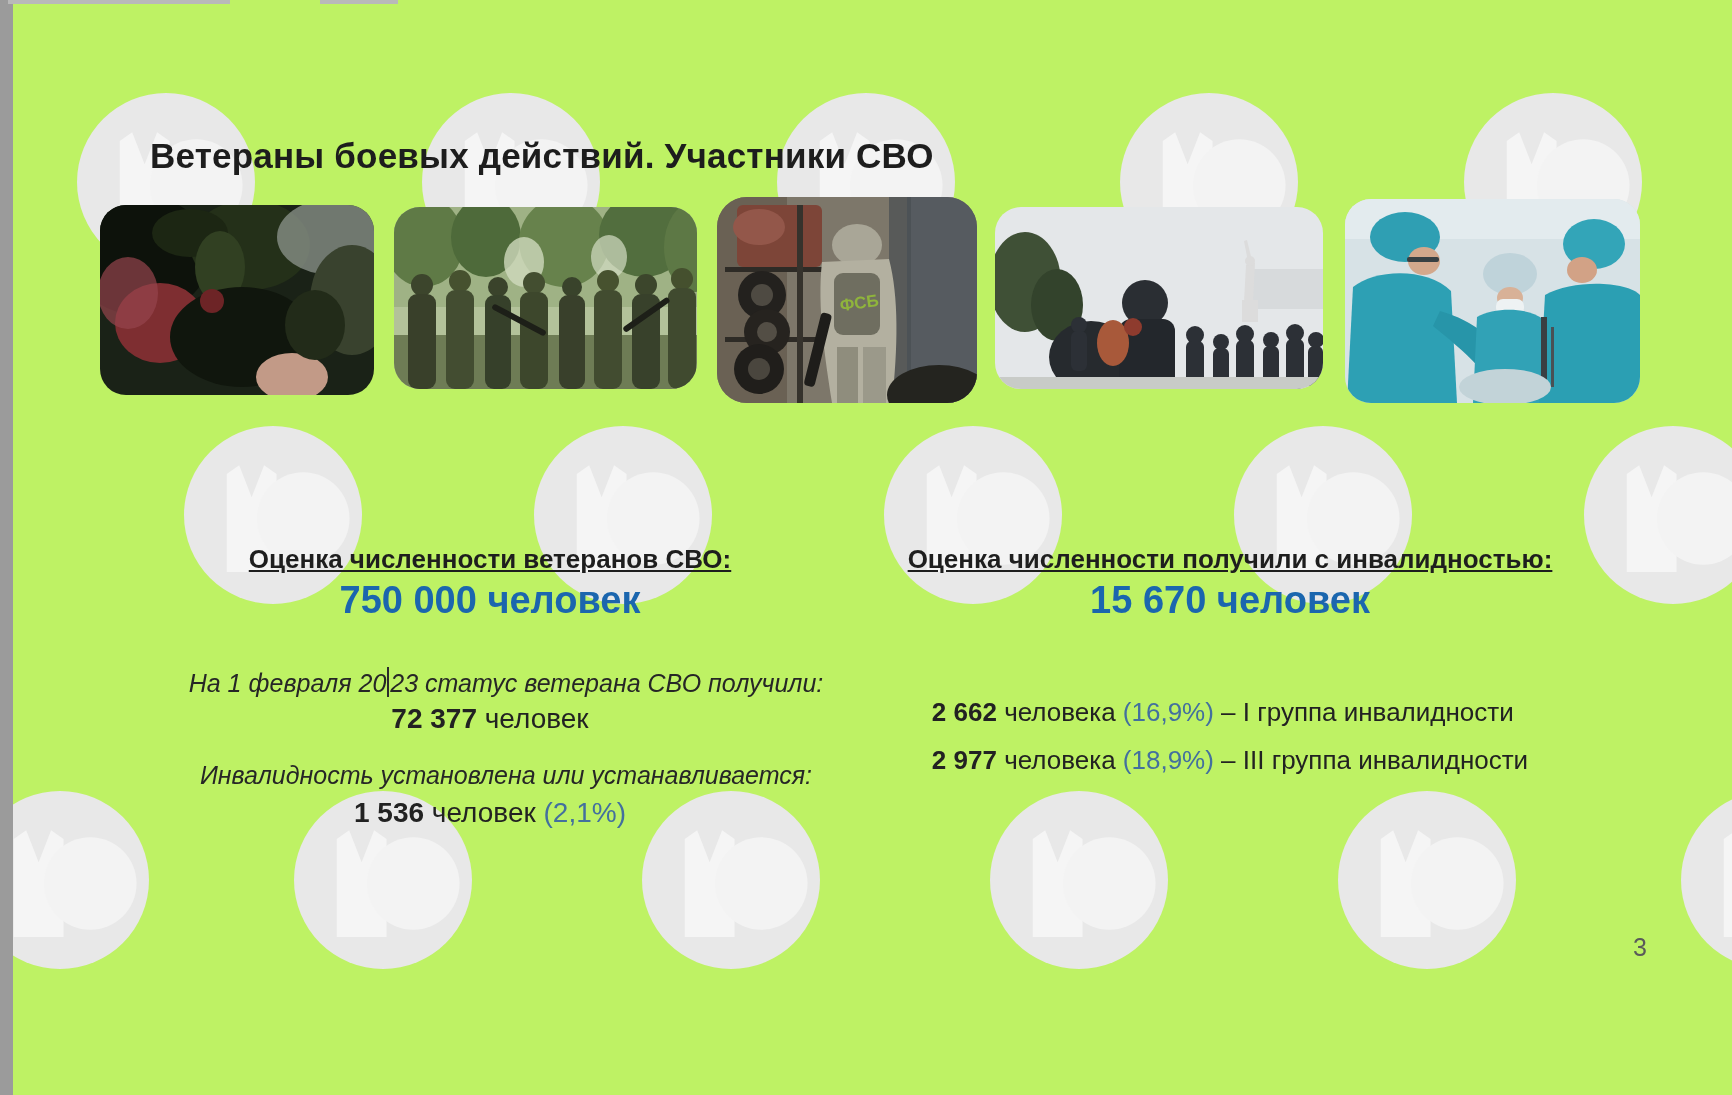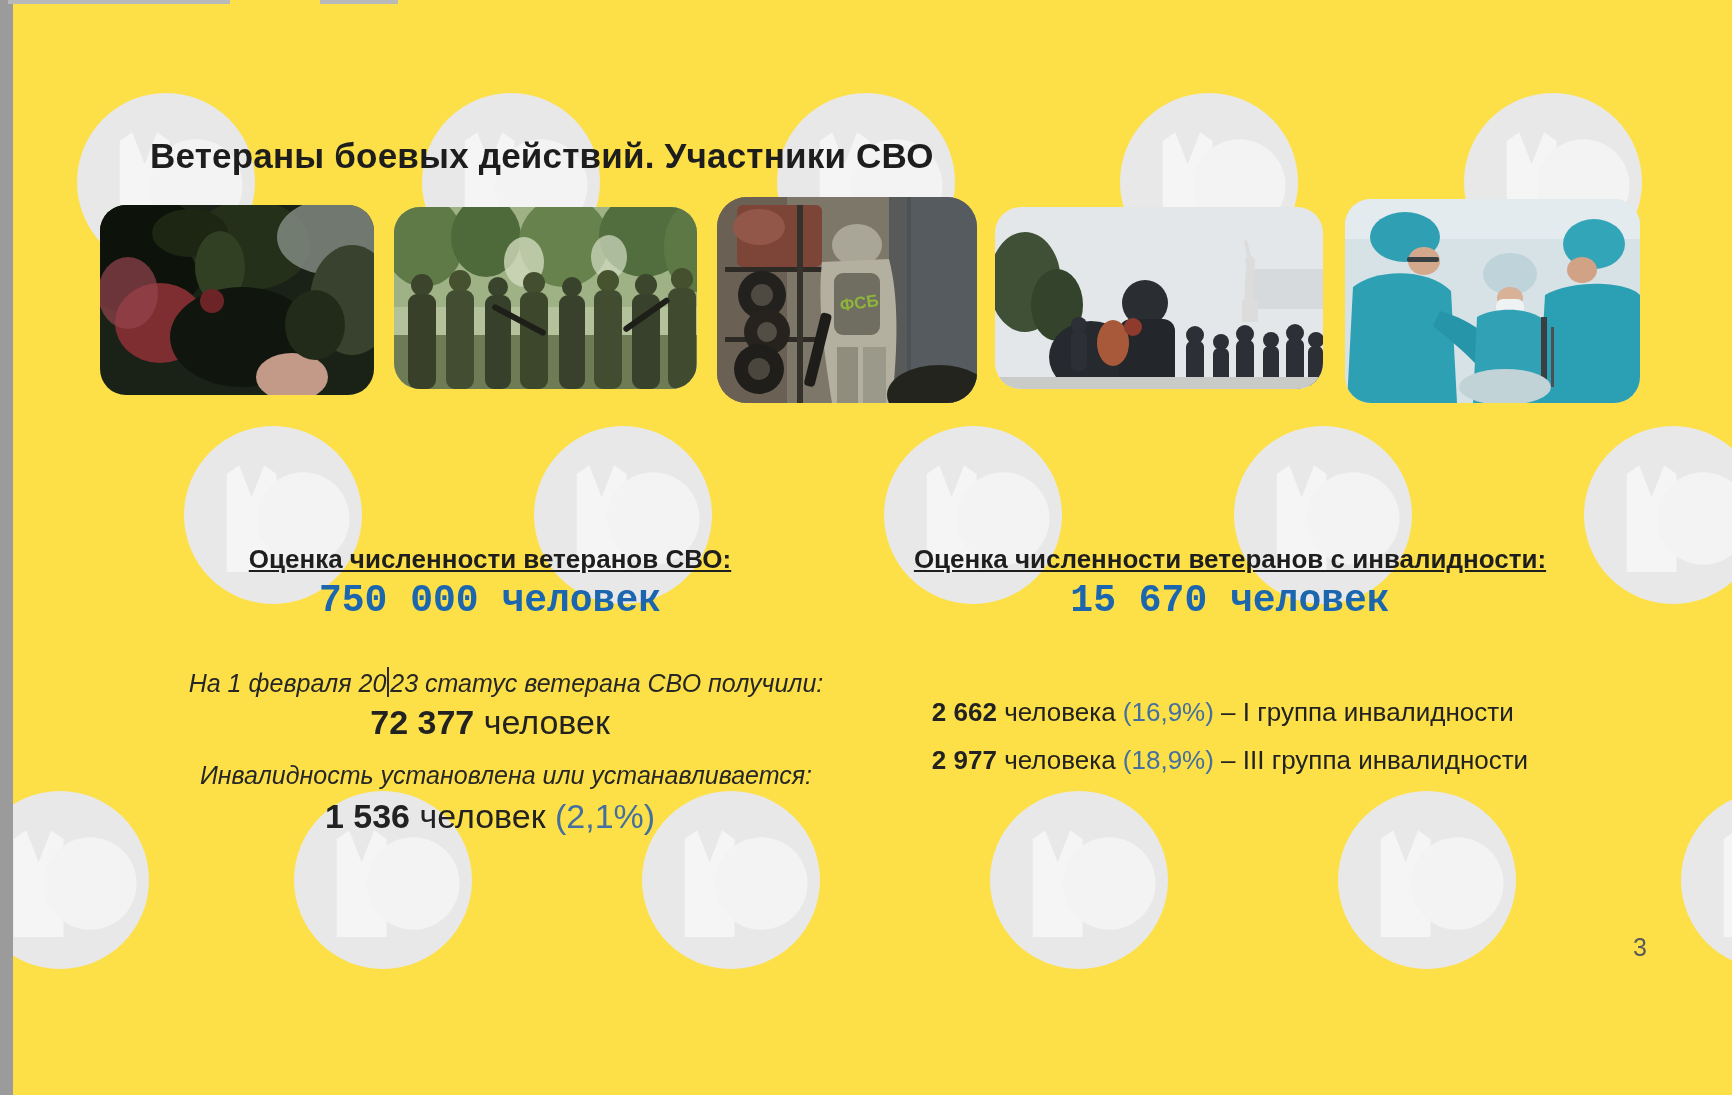--- a/index.html
+++ b/index.html
@@ -1,16 +1,16 @@
 <!DOCTYPE html>
 <html><head>
 <meta charset="utf-8">
 <style>
   html,body{margin:0;padding:0;background:#fff;}
-  .slide{position:relative;width:1732px;height:1095px;background:#fde047;overflow:hidden;
+  .slide{position:relative;width:1732px;height:1095px;background:#bef264;overflow:hidden;
          font-family:"Liberation Sans",sans-serif;color:#202020;}
 
   
   .edge-bar{position:absolute;left:0;top:0;width:13px;height:1095px;background:#9b9b9b;z-index:4;}
   .scanline{position:absolute;top:0;height:4px;background:#b9b9b9;z-index:4;}
   .scanline.a{left:8px;width:222px;}
   .scanline.b{left:320px;width:78px;}
 
   
   .wm{position:absolute;width:178px;height:178px;z-index:1;}
@@ -27,23 +27,23 @@
   .p2{left:394px;top:207px;width:303px;height:182px;}
   .p3{left:717px;top:197px;width:260px;height:206px;border-radius:30px;}
   .p4{left:995px;top:207px;width:328px;height:182px;}
   .p5{left:1345px;top:199px;width:295px;height:204px;}
 
   
   .col{position:absolute;text-align:center;z-index:3;}
   .col-left{left:150px;top:0;width:680px;}
   .col-right{left:880px;top:0;width:700px;}
   .heading{position:absolute;left:0;width:100%;top:544px;font-size:26px;font-weight:bold;color:#1e1e1e;text-decoration:underline;}
-  .big-number{position:absolute;left:0;width:100%;top:579px;font-size:38px;font-weight:bold;color:#1b66ae;font-family:Liberation Mono, monospace;}
+  .big-number{position:absolute;left:0;width:100%;top:579px;font-size:38px;font-weight:bold;color:#1b66ae;}
   .italic-note{position:absolute;left:16px;width:100%;font-size:25px;font-style:italic;color:#262626;}
-  .stat-line{position:absolute;left:0;width:100%;font-size:34px;color:#222;}
+  .stat-line{position:absolute;left:0;width:100%;font-size:28px;color:#222;}
   .stat-line b{font-weight:bold;}
   .pct{color:#43709e;}
   .caret{display:inline-block;width:2px;height:30px;background:#2b2b2b;vertical-align:-5px;margin:0 1px;}
 
   .groups{position:absolute;left:0;top:688px;width:100%;text-align:center;}
   .groups-inner{display:inline-block;text-align:left;}
   .group-line{font-size:26px;line-height:48px;color:#222;white-space:nowrap;}
   .group-line b{font-weight:bold;}
 
   .page-number{position:absolute;left:1620px;top:933px;width:40px;text-align:center;
@@ -296,21 +296,21 @@
   <div class="col col-left">
     <div class="heading">Оценка численности ветеранов СВО:</div>
     <div class="big-number">750 000 человек</div>
     <div class="italic-note" style="top:667px"><span>На 1 февраля 20</span><span class="caret"></span><span>23 статус ветерана СВО получили:</span></div>
     <div class="stat-line" style="top:703px"><b>72 377</b><span> человек</span></div>
     <div class="italic-note" style="top:761px">Инвалидность установлена или устанавливается:</div>
     <div class="stat-line" style="top:797px"><b>1 536</b><span> человек </span><span class="pct">(2,1%)</span></div>
   </div>
 
   <div class="col col-right">
-    <div class="heading">Оценка численности ветеранов с инвалидности:</div>
+    <div class="heading">Оценка численности получили с инвалидностью:</div>
     <div class="big-number">15 670 человек</div>
     <div class="groups">
       <div class="groups-inner">
         <div class="group-line"><b>2 662</b><span> человека </span><span class="pct">(16,9%)</span><span> – I группа инвалидности</span></div>
         <div class="group-line"><b>2 977</b><span> человека </span><span class="pct">(18,9%)</span><span> – III группа инвалидности</span></div>
       </div>
     </div>
   </div>
 
   <div class="page-number">3</div>

